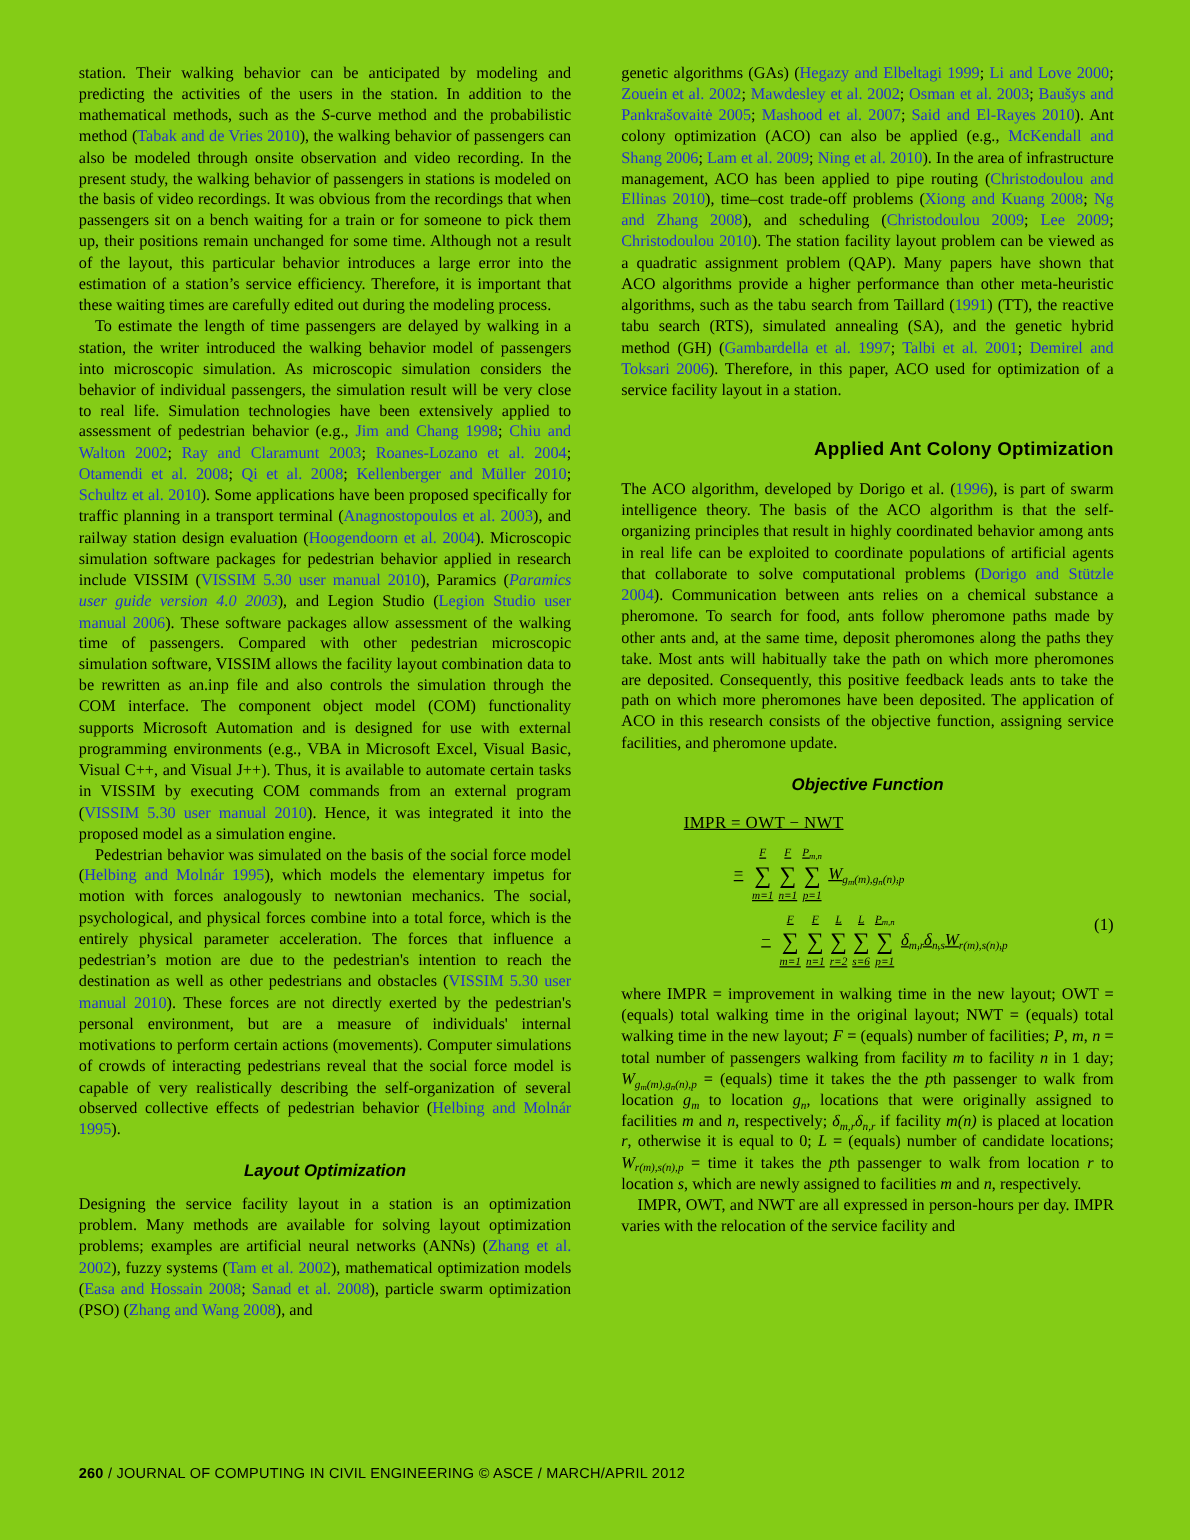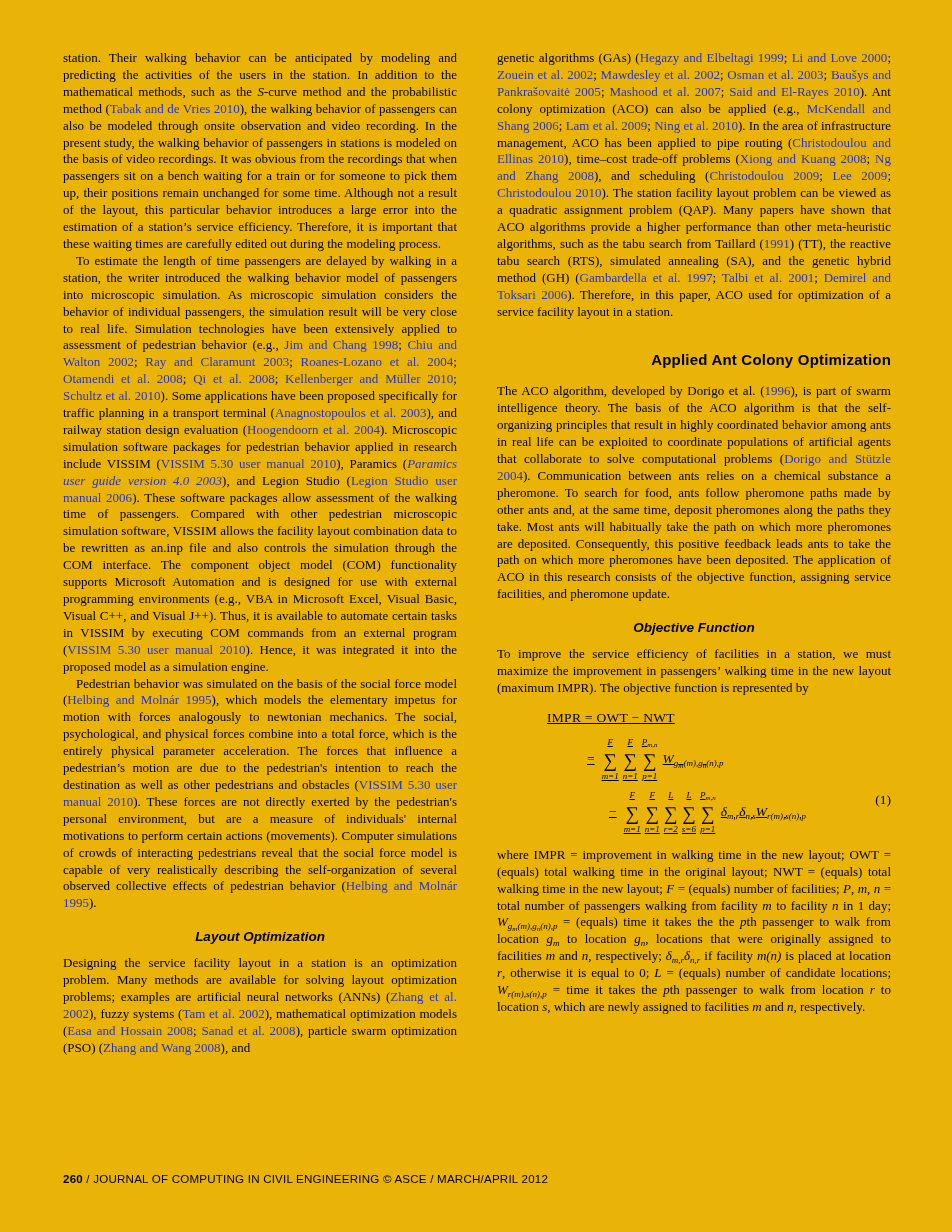--- a/index.html
+++ b/index.html
@@ -1,17 +1,17 @@
 <!DOCTYPE html>
 <html><head>
 <meta charset="utf-8">
 <style>
   html,body{margin:0;padding:0;background:#ffffff;}
   body{width:952px;height:1232px;overflow:hidden;}
-  .page{position:relative;width:952px;height:1232px;background:#eab308;color:#000;
+  .page{position:relative;width:952px;height:1232px;background:#84cc16;color:#000;
         font-family:"Liberation Serif",serif;}
   .cols{position:absolute;left:63px;top:50px;width:828px;display:flex;gap:40px;}
   .col{width:394px;font-size:13px;line-height:16.9px;text-align:justify;}
   .col p{margin:0;}
   .ind{text-indent:13px;}
   .link{color:#2433cc;text-decoration:none;cursor:pointer;}
   .it{font-style:italic;}
   .subs{font-size:9px;vertical-align:-3px;line-height:0;}
   .subs2{font-size:7px;vertical-align:-5px;line-height:0;}
   h2.main{font-family:"Liberation Sans",sans-serif;font-weight:bold;font-size:15px;
@@ -49,21 +49,20 @@
       <p class="ind"><span>Pedestrian behavior was simulated on the basis of the social force model (</span><a class="link">Helbing and Molnár 1995</a><span>), which models the elementary impetus for motion with forces analogously to newtonian mechanics. The social, psychological, and physical forces combine into a total force, which is the entirely physical parameter acceleration. The forces that influence a pedestrian’s motion are due to the pedestrian's intention to reach the destination as well as other pedestrians and obstacles (</span><a class="link">VISSIM 5.30 user manual 2010</a><span>). These forces are not directly exerted by the pedestrian's personal environment, but are a measure of individuals' internal motivations to perform certain actions (movements). Computer simulations of crowds of interacting pedestrians reveal that the social force model is capable of very realistically describing the self-organization of several observed collective effects of pedestrian behavior (</span><a class="link">Helbing and Molnár 1995</a><span>).</span></p>
       <h3 class="sub">Layout Optimization</h3>
       <p><span>Designing the service facility layout in a station is an optimization problem. Many methods are available for solving layout optimization problems; examples are artificial neural networks (ANNs) (</span><a class="link">Zhang et al. 2002</a><span>), fuzzy systems (</span><a class="link">Tam et al. 2002</a><span>), mathematical optimization models (</span><a class="link">Easa and Hossain 2008</a><span>; </span><a class="link">Sanad et al. 2008</a><span>), particle swarm optimization (PSO) (</span><a class="link">Zhang and Wang 2008</a><span>), and</span></p>
     </div>
 
     <div class="col">
       <p><span>genetic algorithms (GAs) (</span><a class="link">Hegazy and Elbeltagi 1999</a><span>; </span><a class="link">Li and Love 2000</a><span>; </span><a class="link">Zouein et al. 2002</a><span>; </span><a class="link">Mawdesley et al. 2002</a><span>; </span><a class="link">Osman et al. 2003</a><span>; </span><a class="link">Baušys and Pankrašovaitė 2005</a><span>; </span><a class="link">Mashood et al. 2007</a><span>; </span><a class="link">Said and El-Rayes 2010</a><span>). Ant colony optimization (ACO) can also be applied (e.g., </span><a class="link">McKendall and Shang 2006</a><span>; </span><a class="link">Lam et al. 2009</a><span>; </span><a class="link">Ning et al. 2010</a><span>). In the area of infrastructure management, ACO has been applied to pipe routing (</span><a class="link">Christodoulou and Ellinas 2010</a><span>), time–cost trade-off problems (</span><a class="link">Xiong and Kuang 2008</a><span>; </span><a class="link">Ng and Zhang 2008</a><span>), and scheduling (</span><a class="link">Christodoulou 2009</a><span>; </span><a class="link">Lee 2009</a><span>; </span><a class="link">Christodoulou 2010</a><span>). The station facility layout problem can be viewed as a quadratic assignment problem (QAP). Many papers have shown that ACO algorithms provide a higher performance than other meta-heuristic algorithms, such as the tabu search from Taillard (</span><a class="link">1991</a><span>) (TT), the reactive tabu search (RTS), simulated annealing (SA), and the genetic hybrid method (GH) (</span><a class="link">Gambardella et al. 1997</a><span>; </span><a class="link">Talbi et al. 2001</a><span>; </span><a class="link">Demirel and Toksari 2006</a><span>). Therefore, in this paper, ACO used for optimization of a service facility layout in a station.</span></p>
       <h2 class="main">Applied Ant Colony Optimization</h2>
       <p><span>The ACO algorithm, developed by Dorigo et al. (</span><a class="link">1996</a><span>), is part of swarm intelligence theory. The basis of the ACO algorithm is that the self-organizing principles that result in highly coordinated behavior among ants in real life can be exploited to coordinate populations of artificial agents that collaborate to solve computational problems (</span><a class="link">Dorigo and Stützle 2004</a><span>). Communication between ants relies on a chemical substance a pheromone. To search for food, ants follow pheromone paths made by other ants and, at the same time, deposit pheromones along the paths they take. Most ants will habitually take the path on which more pheromones are deposited. Consequently, this positive feedback leads ants to take the path on which more pheromones have been deposited. The application of ACO in this research consists of the objective function, assigning service facilities, and pheromone update.</span></p>
       <h3 class="sub">Objective Function</h3>
-      <p><span>To improve the service efficiency of facilities in a station, we must maximize the improvement in passengers’ walking time in the new layout (maximum IMPR). The objective function is represented by</span></p>
 
       <div class="equation">
         <div class="eq-l1">IMPR = OWT − NWT</div>
 
         <div class="eq-l2">
           <span class="eq-rel">=</span>
           <span class="sum">
             <span class="lim"><span>F</span><span class="ssub"></span></span>
             <span class="sigma">∑</span>
             <span class="lim">m=1</span>
@@ -108,19 +107,20 @@
             <span class="sigma">∑</span>
             <span class="lim">p=1</span>
           </span>
           <span class="term"><span class="it">δ</span><span class="it subs">m,r</span><span class="it">δ</span><span class="it subs">n,s</span><span class="it">W</span><span class="it subs">r(m),s(n),p</span></span>
         </div>
 
         <span class="eq-num">(1)</span>
       </div>
 
       <p><span>where IMPR = improvement in walking time in the new layout; OWT = (equals) total walking time in the original layout; NWT = (equals) total walking time in the new layout; </span><span class="it">F</span><span> = (equals) number of facilities; </span><span class="it">P</span><span>, </span><span class="it">m</span><span>, </span><span class="it">n</span><span> = total number of passengers walking from facility </span><span class="it">m</span><span> to facility </span><span class="it">n</span><span> in 1 day; </span><span class="it">W</span><span class="it subs">g</span><span class="it subs2">m</span><span class="it subs">(m),g</span><span class="it subs2">n</span><span class="it subs">(n),p</span><span> = (equals) time it takes the the </span><span class="it">p</span><span>th passenger to walk from location </span><span class="it">g</span><span class="it subs">m</span><span> to location </span><span class="it">g</span><span class="it subs">n</span><span>, locations that were originally assigned to facilities </span><span class="it">m</span><span> and </span><span class="it">n</span><span>, respectively; </span><span class="it">δ</span><span class="it subs">m,r</span><span class="it">δ</span><span class="it subs">n,r</span><span> if facility </span><span class="it">m(n)</span><span> is placed at location </span><span class="it">r</span><span>, otherwise it is equal to 0; </span><span class="it">L</span><span> = (equals) number of candidate locations; </span><span class="it">W</span><span class="it subs">r(m),s(n),p</span><span> = time it takes the </span><span class="it">p</span><span>th passenger to walk from location </span><span class="it">r</span><span> to location </span><span class="it">s</span><span>, which are newly assigned to facilities </span><span class="it">m</span><span> and </span><span class="it">n</span><span>, respectively.</span></p>
+      <p class="ind"><span>IMPR, OWT, and NWT are all expressed in person-hours per day. IMPR varies with the relocation of the service facility and</span></p>
     </div>
   </div>
 
   <div class="footer">
     <span class="fnum">260</span><span> / JOURNAL OF COMPUTING IN CIVIL ENGINEERING © ASCE / MARCH/APRIL 2012</span>
   </div>
 </div>
 
 </body></html>

